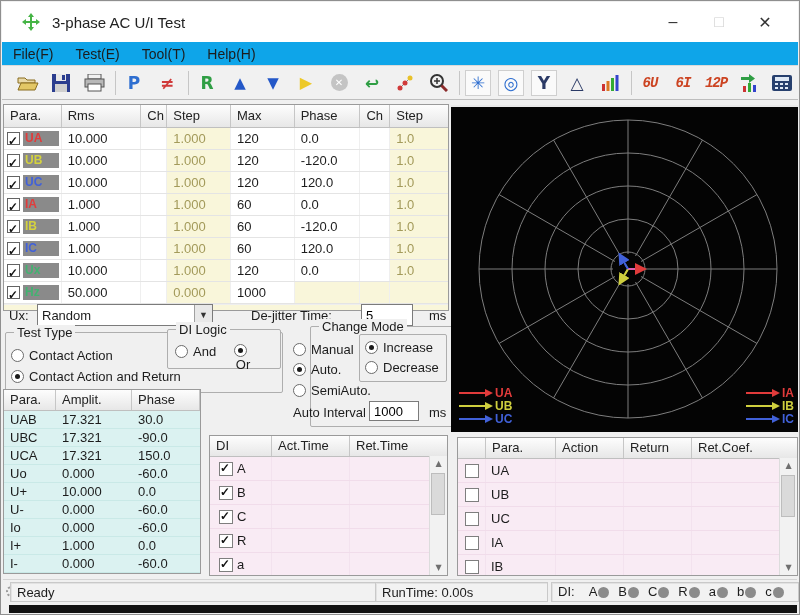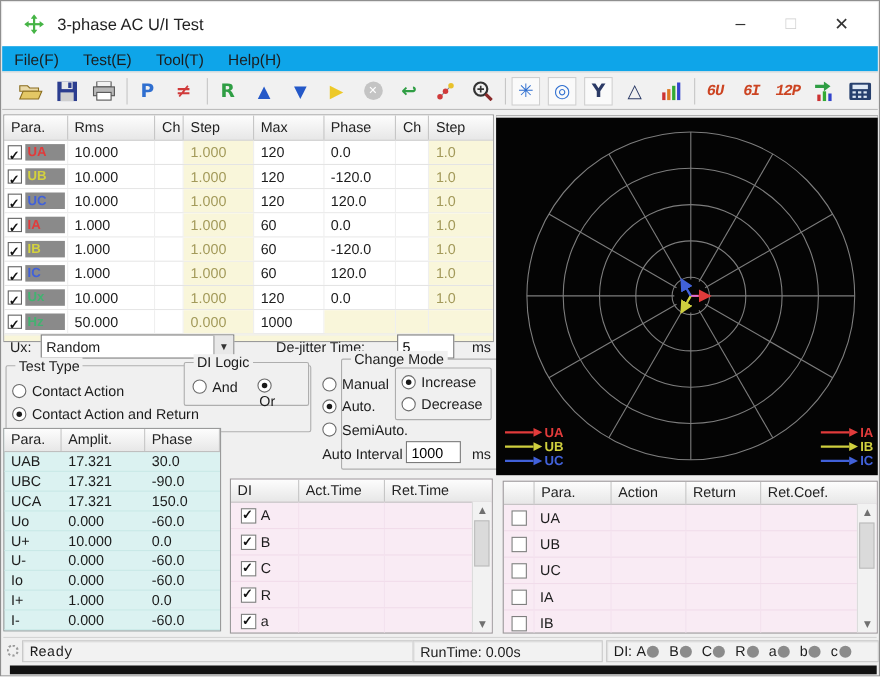--- a/index.html
+++ b/index.html
@@ -98,23 +98,23 @@
   .legend{position:absolute;display:flex;flex-direction:column;gap:2px;}
   .legend-left{left:8px;bottom:8px;} .legend-right{right:4px;bottom:8px;}
   .legend-item{display:flex;align-items:center;height:11px;font-size:12px;font-weight:bold;}
   .legend-item svg{display:block;}
   .legend-item .ltext{margin-left:2px;}
   
   .statusbar{position:absolute;left:2px;right:2px;top:578px;height:25px;background:#f0f0f0;
     border-top:1px solid #d4d4d4;font-size:13px;}
   .sb-panel{position:absolute;top:2px;height:20px;line-height:20px;background:#f2f2f2;
     border:1px solid #c9c9c9;box-shadow:inset 1px 1px 0 #e2e2e2;box-sizing:border-box;padding-left:6px;}
-  .sb-ready{left:17px;width:400px;font-family:Liberation Mono, monospace;}
+  .sb-ready{left:7px;width:400px;}
   .sb-runtime{left:372px;width:173px;}
-  .sb-di{left:548px;width:248px;display:flex;align-items:center;gap:4px;}
+  .sb-di{left:548px;width:248px;display:flex;align-items:center;gap:14px;}
   .status-icon{position:absolute;left:3px;top:6px;width:11px;height:11px;border-radius:50%;
     border:2px dotted #9a9a9a;box-sizing:border-box;}
   .di-item{display:flex;align-items:center;gap:1px;}
   .di-dot{width:11px;height:11px;border-radius:50%;background:#8b8b8b;}
   .blackstrip{position:absolute;left:8px;right:2px;top:604px;height:8px;background:#121212;}
 </style>
 </head>
 <body>
 
 <div class="window">

